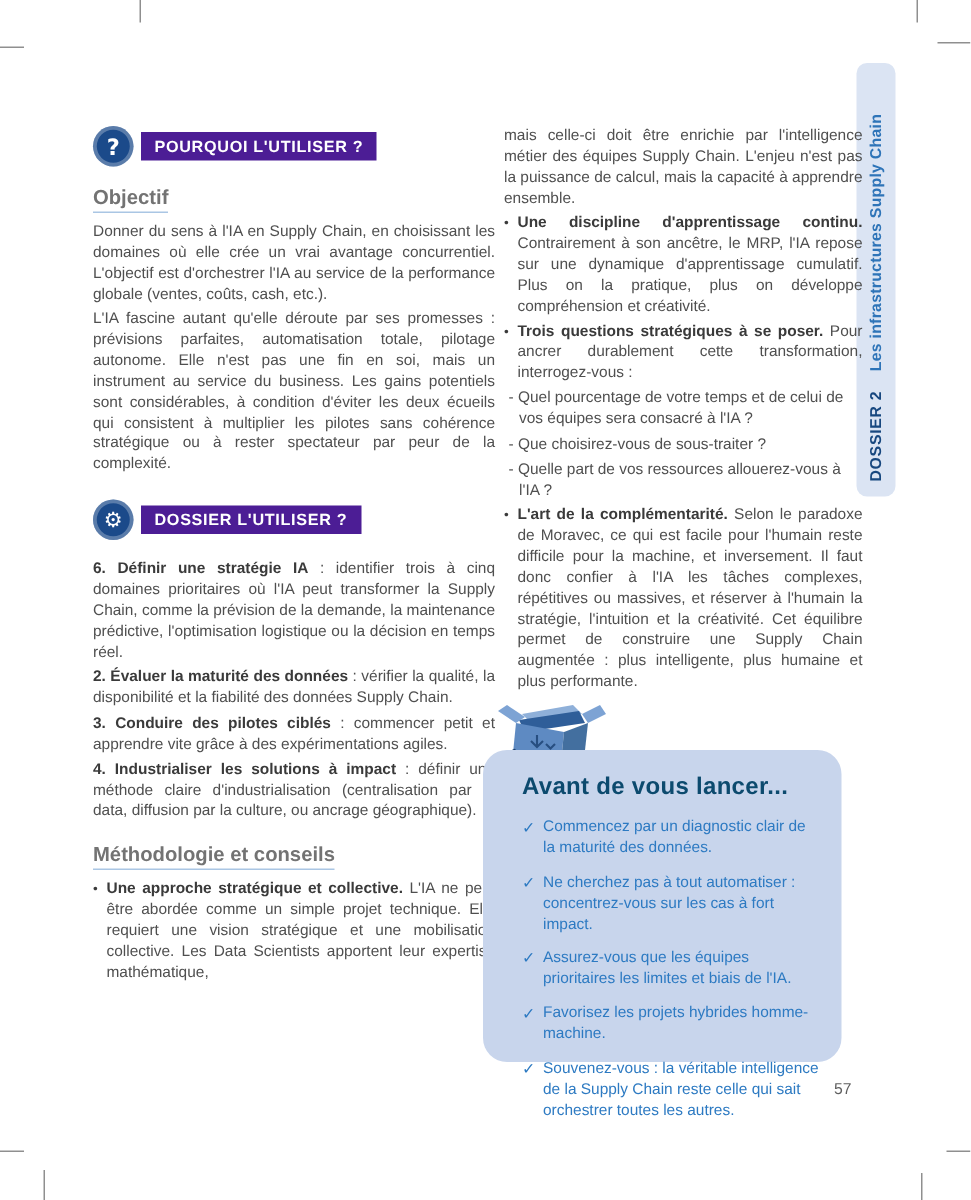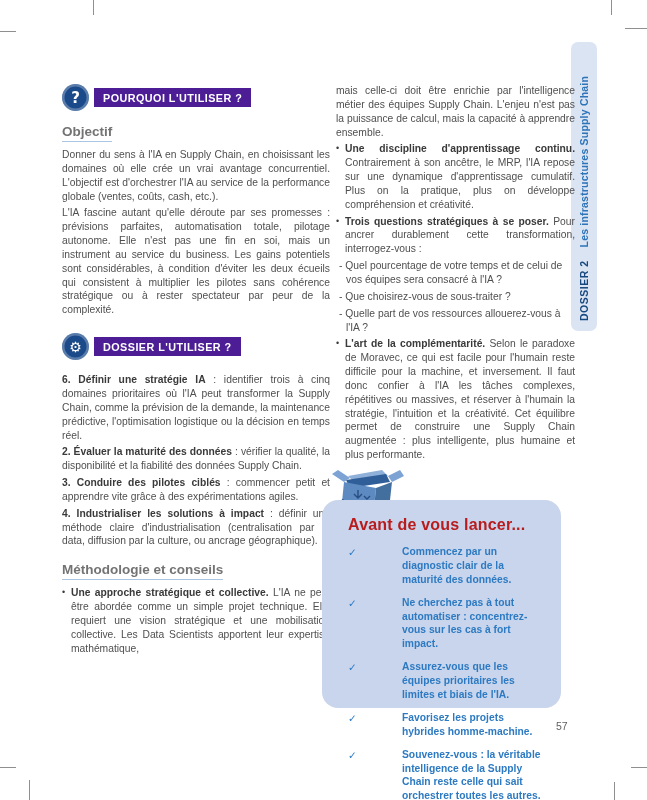--- a/index.html
+++ b/index.html
@@ -61,27 +61,27 @@
 
   .question { padding-left:10px; text-indent:-7px; margin:0 0 3px 0;
     font-size:10.3px; line-height:1.345; color:#4f4f4f; }
 
   
   .panel {
     position:absolute; left:322px; top:500px; width:239px; height:208px;
     background:#c8d5ec; border-radius:16px;
   }
   .panel-title {
-    margin:16px 16px 0 26px; color:#b91c1c; font-weight:bold; font-size:16px;
+    margin:16px 16px 0 26px; color:#0c4a6e; font-weight:bold; font-size:16px;
     letter-spacing:.2px;
   }
   .panel-list { margin:11px 14px 0 26px; display:flex; flex-direction:column; gap:9px; }
   .panel-item { display:flex; }
   .panel-check { flex:0 0 14px; color:#2d7ac2; font-weight:bold; font-size:10.5px; line-height:1.35; }
-  .panel-text { color:#2d7ac2; font-weight:bold; font-size:10.3px; line-height:1.35;margin-left:40px; }
+  .panel-text { color:#2d7ac2; font-weight:normal; font-size:10.3px; line-height:1.35; }
 
   .illustration { position:absolute; left:330px; top:466px; }
 
   .page-number { position:absolute; left:556px; top:720px; width:30px; text-align:left;
     color:#5f5f5f; font-size:10.5px; }
 </style>
 </head>
 <body>
 
 <div>

